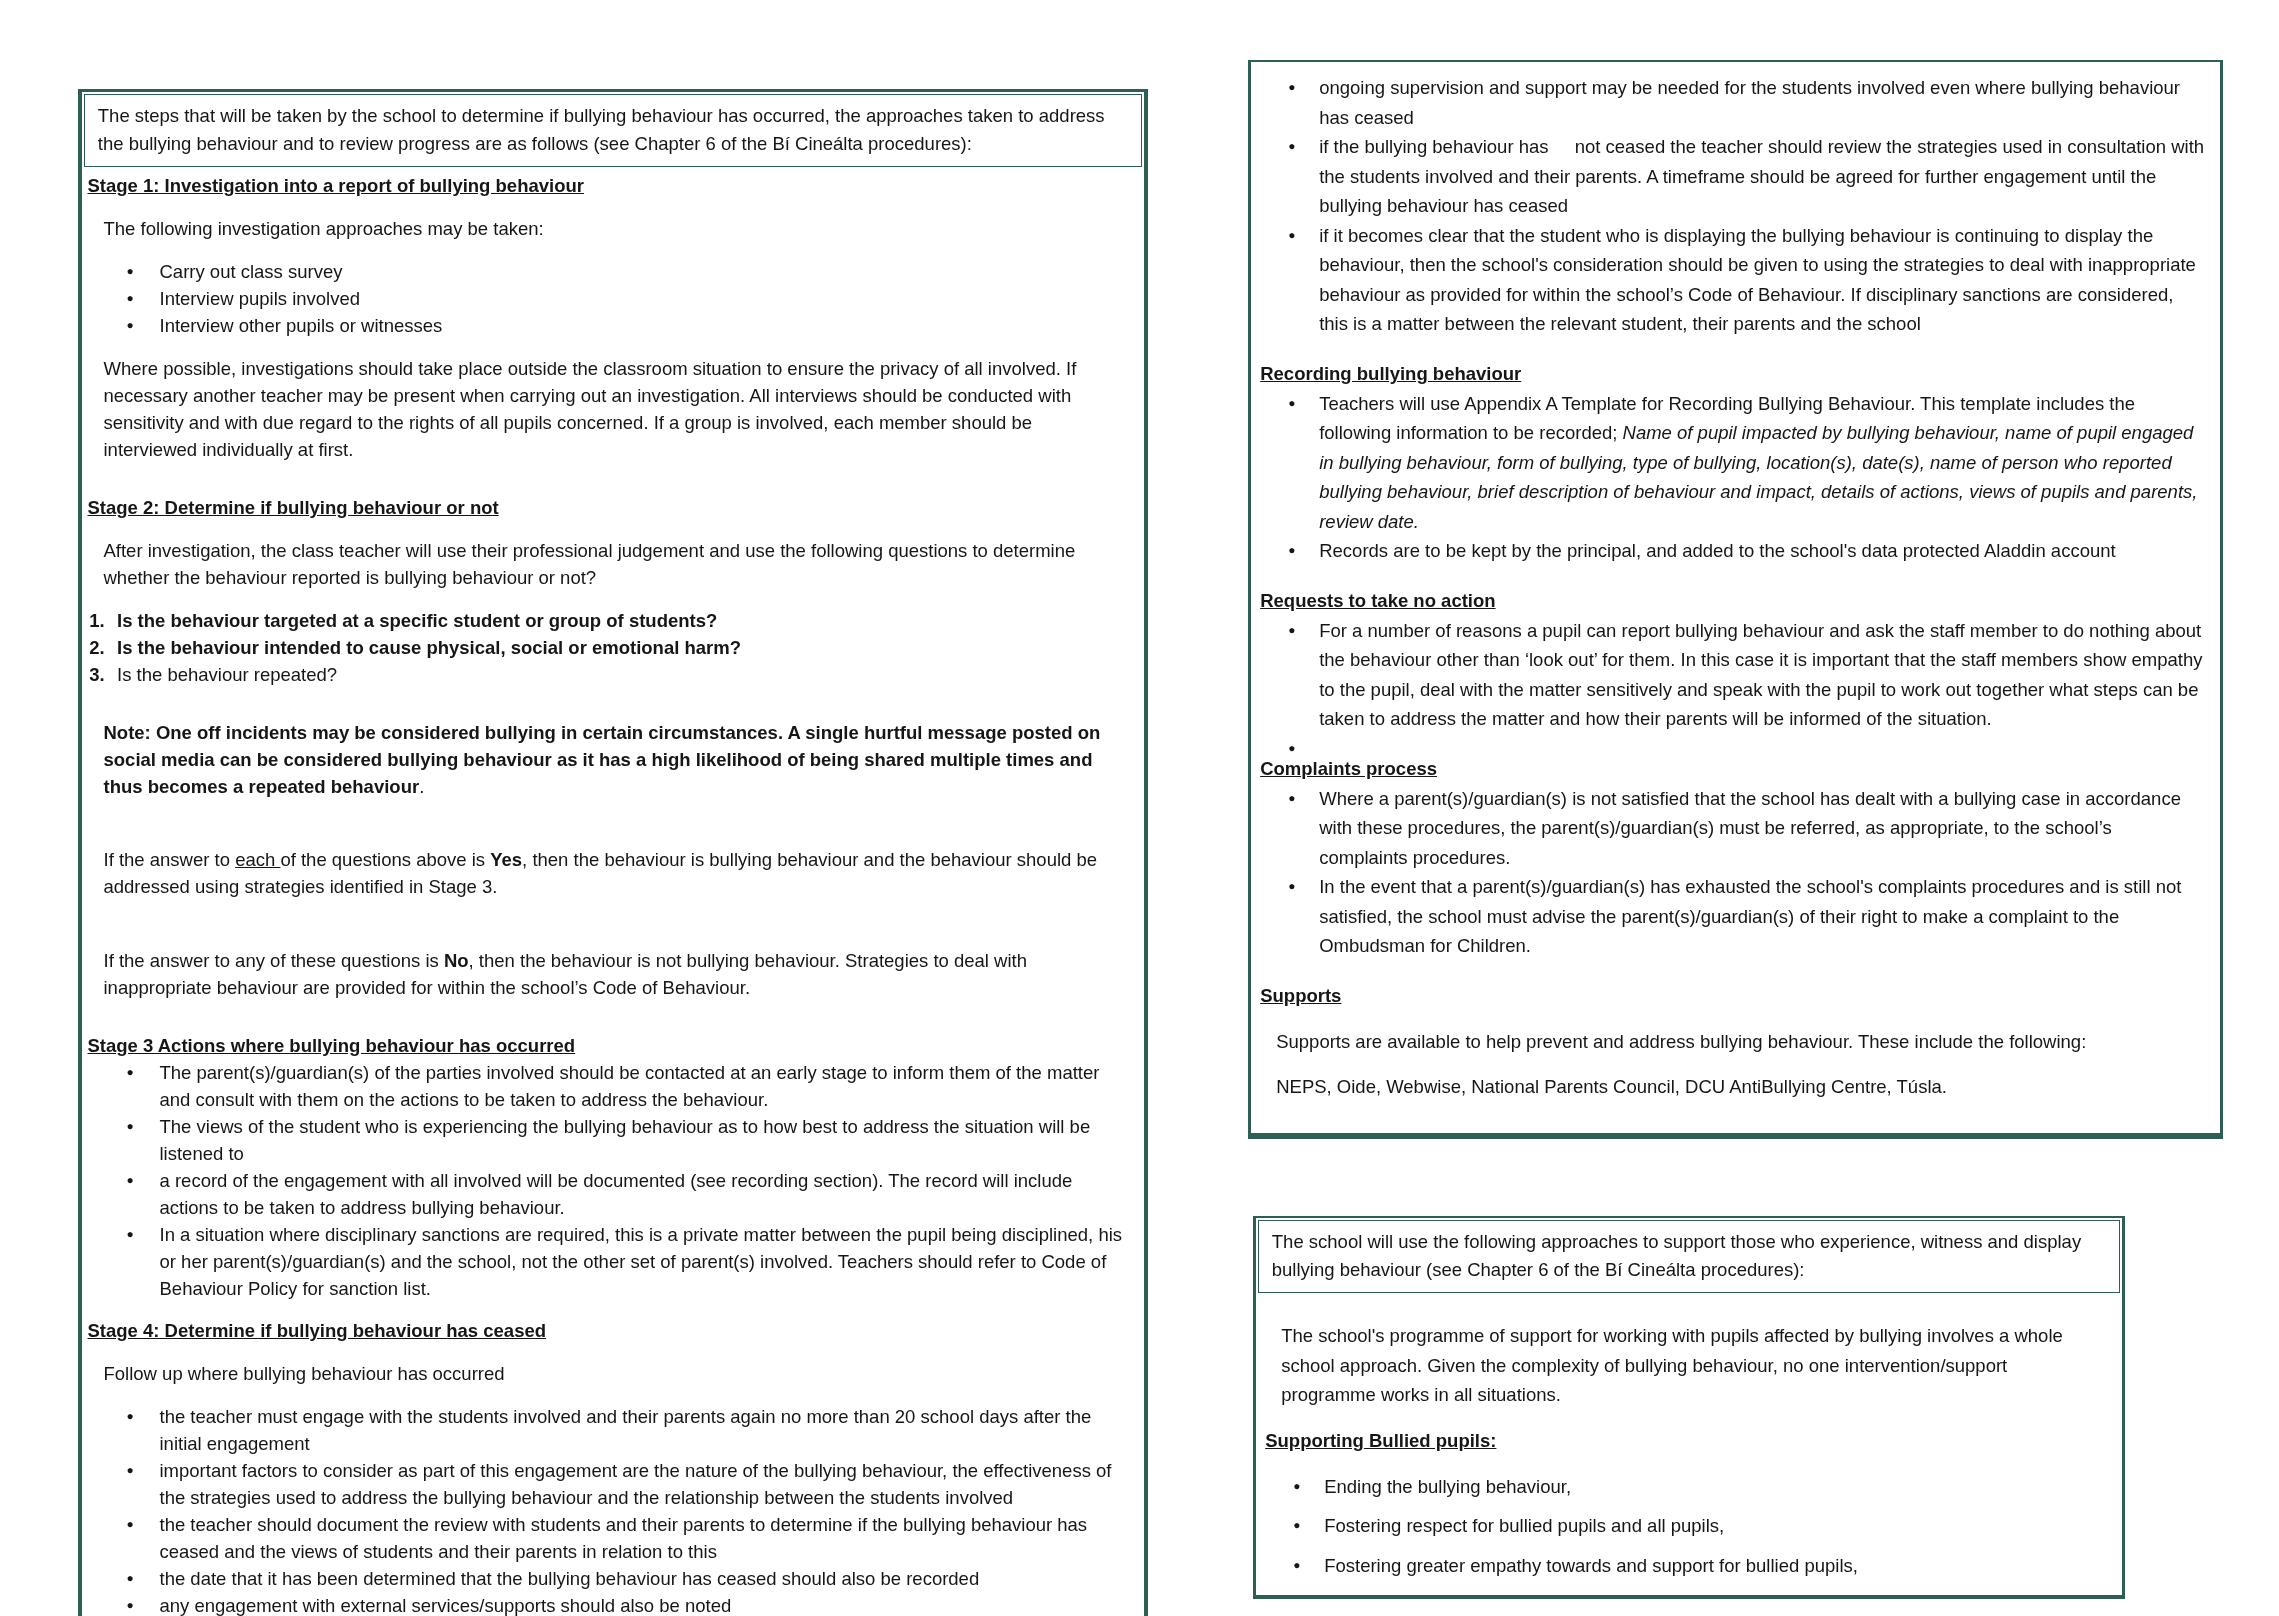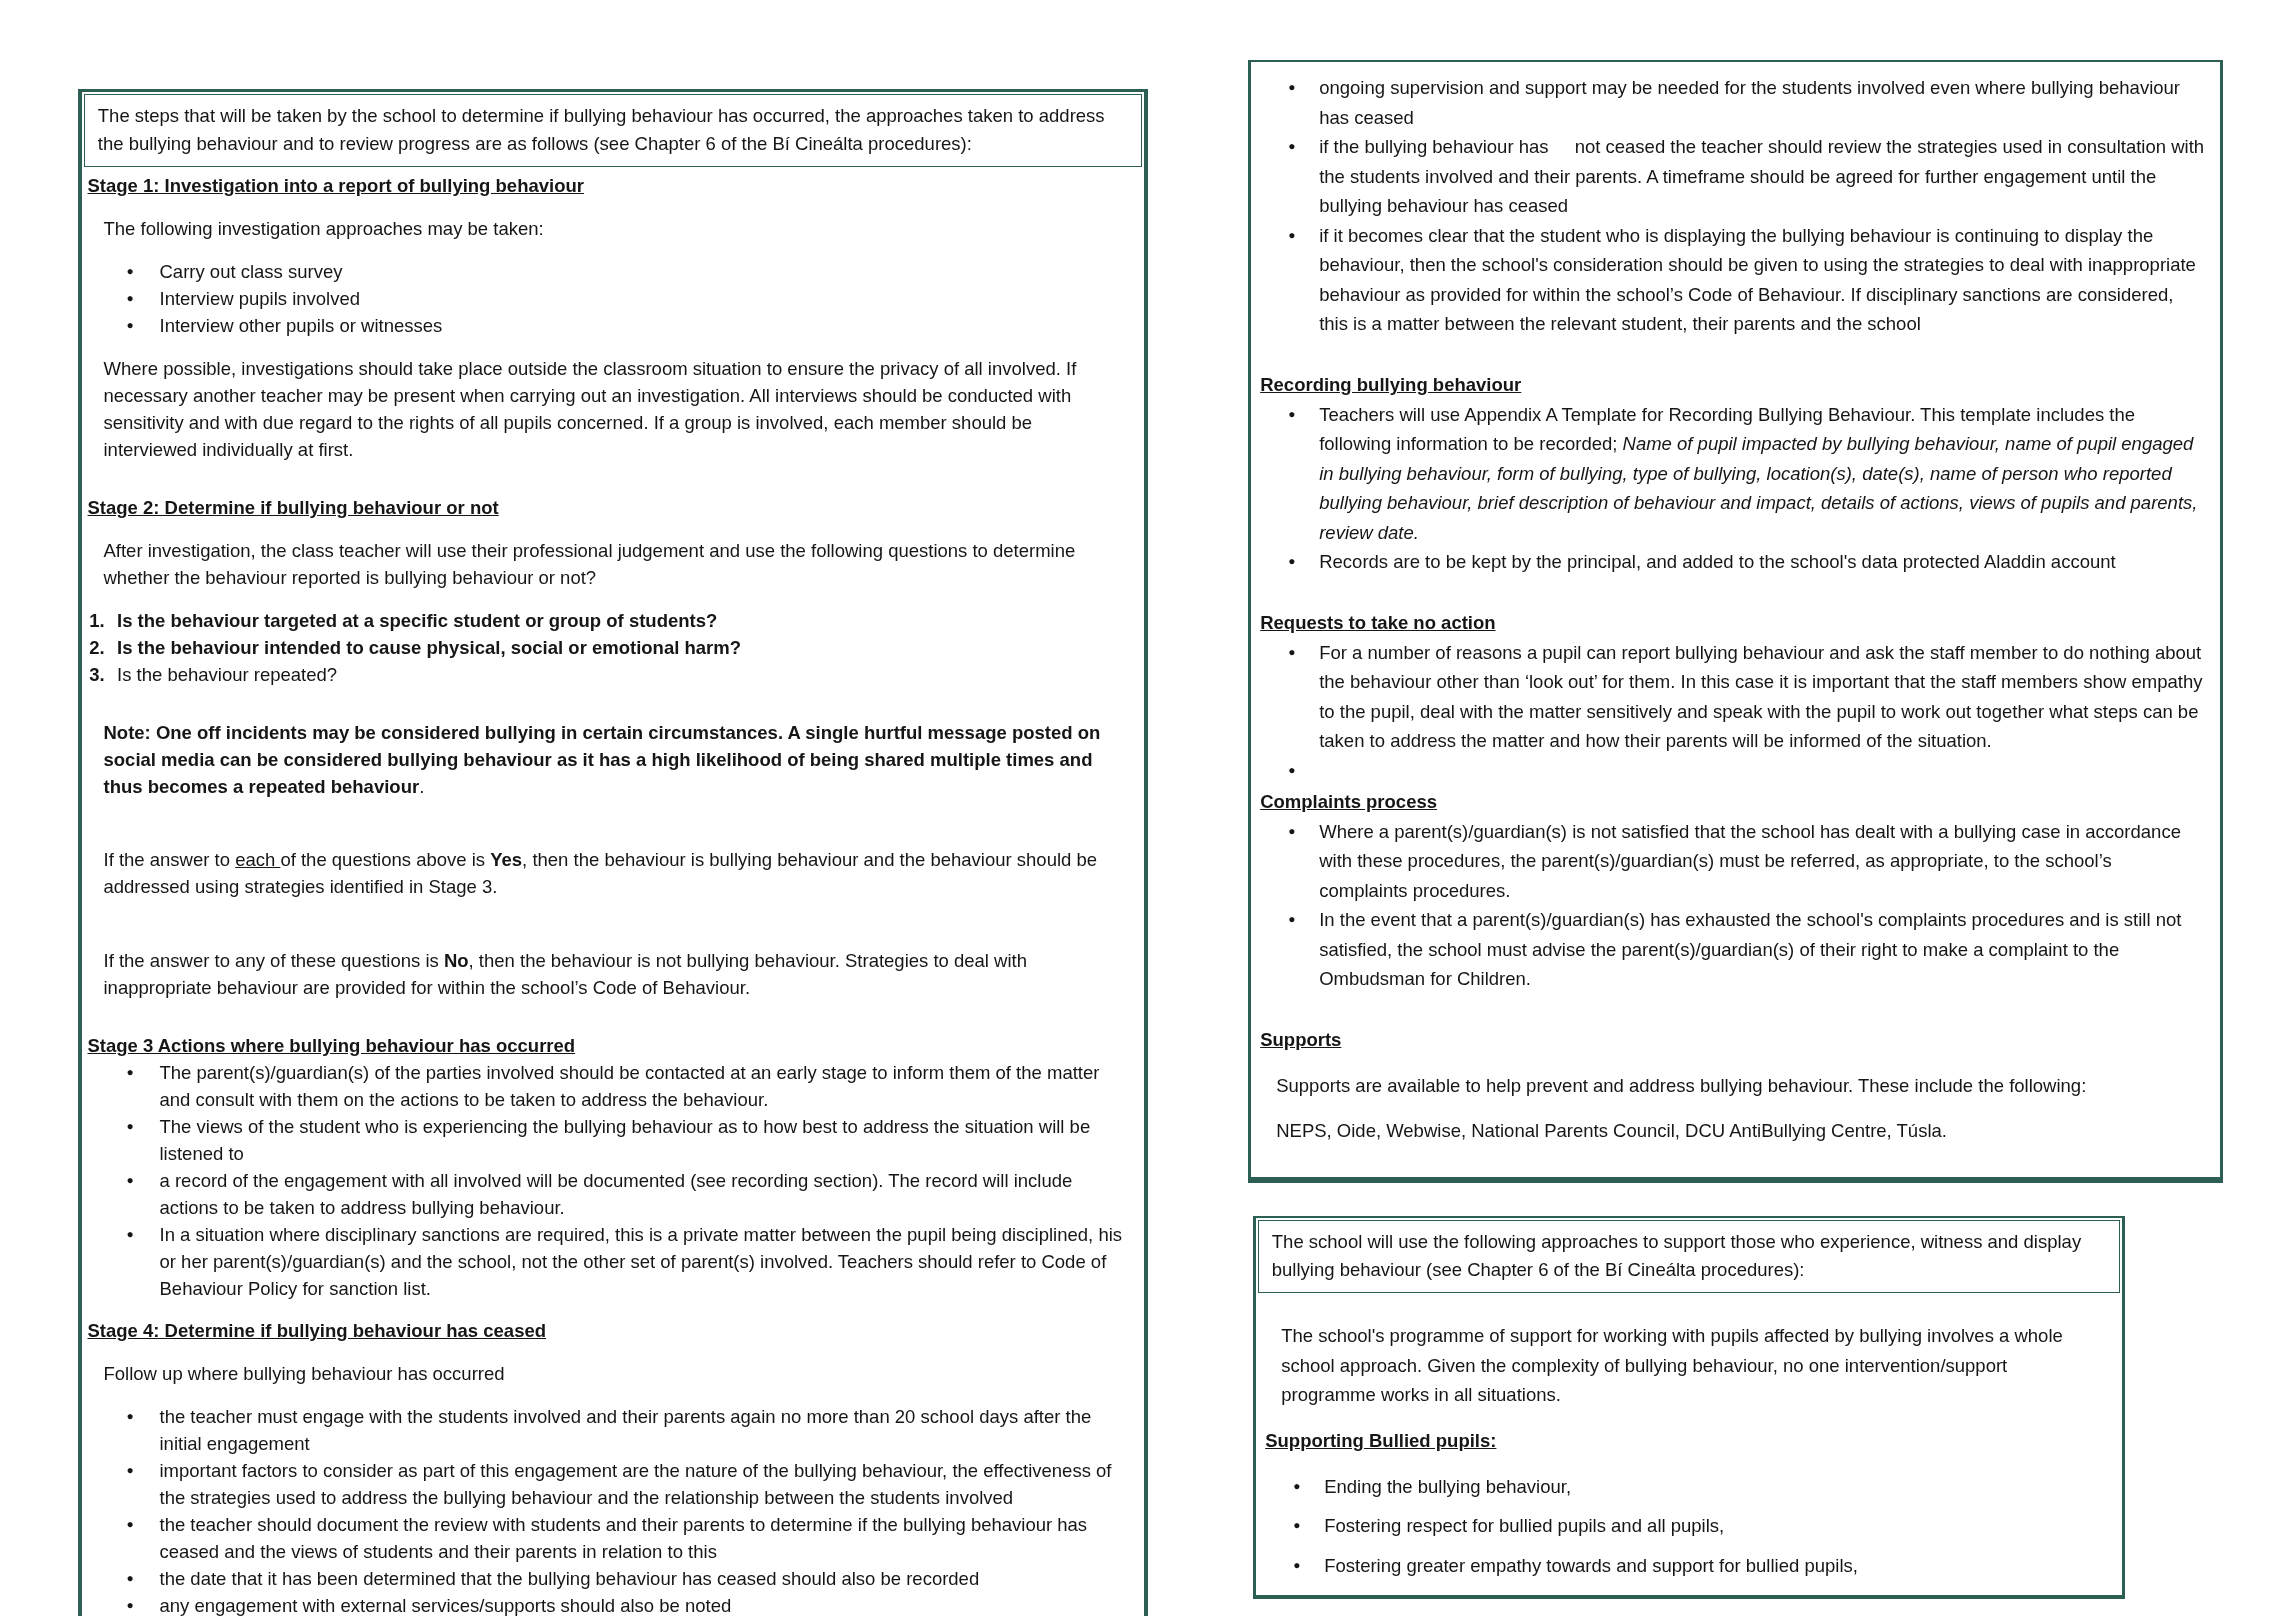--- a/index.html
+++ b/index.html
@@ -13,21 +13,21 @@
   }
   .box{position:absolute;background:#fff;border:3.7px solid #2e5f54;box-sizing:border-box}
   .box.left{left:78px;top:89px;width:1070px;border-width:3.7px 4.6px 6.5px 4.6px}
   .box.right-top{left:1248px;top:60px;width:975px;border-width:2.8px 3.7px 6.5px 3.7px}
   .box.right-bottom{left:1253px;top:1216px;width:872px;border-width:2.8px 3.7px 4.6px 3.7px}
   .header-cell{border:1.8px solid #2e5f54;margin:1.8px;padding:7.4px 13px;line-height:28px}
   .body{padding:3.7px 9.2px 11px 5.5px}
   .body.tight{line-height:27px}
   .body.loose{line-height:29.5px;padding:11px 14.8px 14.8px 9.2px}
   .heading{font-weight:700;text-decoration:underline}
-  .loose .heading{margin-top:15px}
+  .loose .heading{margin-top:4px}
   .para{margin:16px}
   .tight .spacer{height:14.8px}
   .loose .spacer{height:16.6px}
   .list{margin:0}
   .li{position:relative;padding-left:72px}
   .loose .li{padding-left:59px}
   .li>.marker{position:absolute;left:39px;top:0;font-size:12px;line-height:inherit}
   .loose .li>.marker{left:28px}
   .num{position:relative;padding-left:29.5px}
   .num>.marker{position:absolute;left:1.8px;top:0;font-weight:700;font-size:inherit;line-height:inherit}

